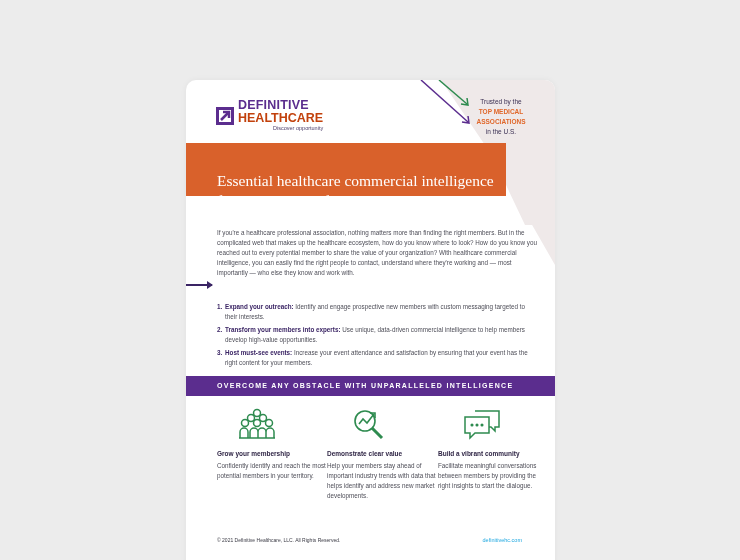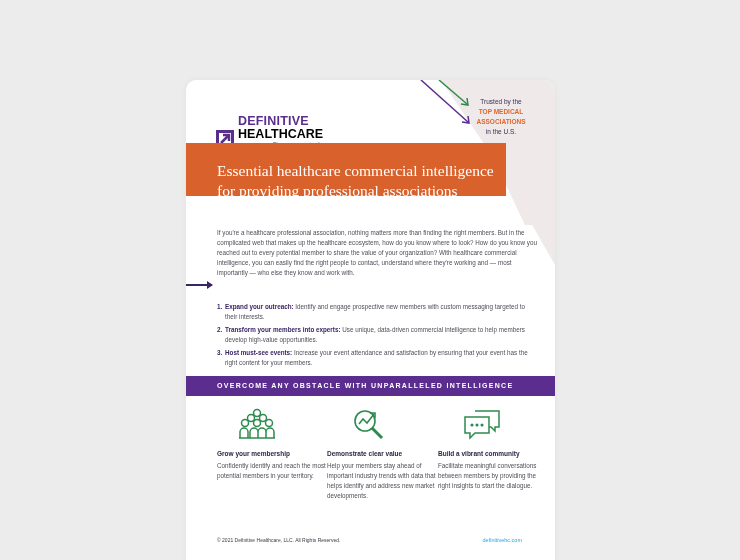--- a/index.html
+++ b/index.html
@@ -1,30 +1,30 @@
 <!DOCTYPE html>
 <html><head>
 <meta charset="utf-8">
 <style>
   * { box-sizing: border-box; margin: 0; padding: 0; }
   html, body { width: 740px; height: 560px; overflow: hidden; }
   body { background: #ececec; font-family: "Liberation Sans", sans-serif; position: relative; }
   .card { position: absolute; left: 186px; top: 80px; width: 369px; height: 490px; background: #fff; border-radius: 10px 10px 0 0; overflow: hidden; box-shadow: 0 0 6px rgba(0,0,0,0.05); }
   .corner { position: absolute; right: 0; top: 0; width: 150px; height: 145px; background: #efe9e9; clip-path: polygon(24% 0, 100% 0, 100% 100%, 80% 100%, 58% 52%, 24% 0); }
   .corner2 { position: absolute; right: 0; top: 115px; width: 40px; height: 70px; background: #efe9e9; clip-path: polygon(0 0, 100% 0, 100% 100%, 0 0); }
-  .logo { position: absolute; left: 30px; top: 35px; display: flex; align-items: flex-end; }
+  .logo { position: absolute; left: 30px; top: 19px; display: flex; align-items: center; }
   .logo-mark { width: 18px; height: 18px; border: 3px solid #5b2d8e; position: relative; margin-top: 1px; }
   .logo-text { margin-left: 4px; line-height: 1; }
   .logo-line1 { color: #5b2d8e; font-weight: bold; font-size: 12.5px; letter-spacing: 0.2px; }
-  .logo-line2 { color: #000000; font-weight: bold; font-size: 12.5px; }
+  .logo-line2 { color: #c2410c; font-weight: bold; font-size: 12.5px; }
   .logo-tag { color: #4a3c6a; font-size: 5.5px; text-align: right; margin-top: 2px; }
   .trusted { position: absolute; right: 20px; top: 17px; width: 68px; text-align: center; font-size: 6.5px; line-height: 10px; color: #3a2f52; }
   .trusted .hl { color: #e0672a; font-weight: bold; }
   .arrows { position: absolute; left: 225px; top: 0; }
-  .banner { position: absolute; left: 0; top: 63px; width: 320px; height: 53px; background: #d9612b; padding: 18px 0 0 31px; color: #fff; font-family: "Liberation Serif", serif; font-size: 15.5px; line-height: 20px; }
+  .banner { position: absolute; left: 0; top: 63px; width: 320px; height: 53px; background: #d9612b; padding: 28px 0 0 31px; color: #fff; font-family: "Liberation Serif", serif; font-size: 15.5px; line-height: 20px; }
   .section-head { position: absolute; left: 0; display: flex; align-items: center; }
   .section-head .arr { width: 26px; height: 2px; background: #3a2464; position: relative; margin-right: 6px; }
   .section-head .arr::after { content: ""; position: absolute; right: -1px; top: -3px; border-left: 6px solid #3a2464; border-top: 4px solid transparent; border-bottom: 4px solid transparent; }
   .section-head .t { color: #1fa8e0; font-size: 11px; }
   .para { position: absolute; left: 31px; width: 325px; font-size: 6.3px; line-height: 10px; color: #4e4e58; }
   .list { position: absolute; left: 31px; width: 320px; list-style: none; font-size: 6.3px; line-height: 10px; color: #4e4e58; }
   .list li { display: flex; margin-bottom: 3px; }
   .list .n { width: 8px; font-weight: bold; color: #3a2464; flex-shrink: 0; }
   .list b { color: #3a2464; }
   .purple-bar { position: absolute; left: 0; top: 296px; width: 369px; height: 20px; background: #5b2d8e; color: #fff; font-size: 7px; letter-spacing: 1.3px; padding: 6px 0 0 31px; font-weight: bold; }

